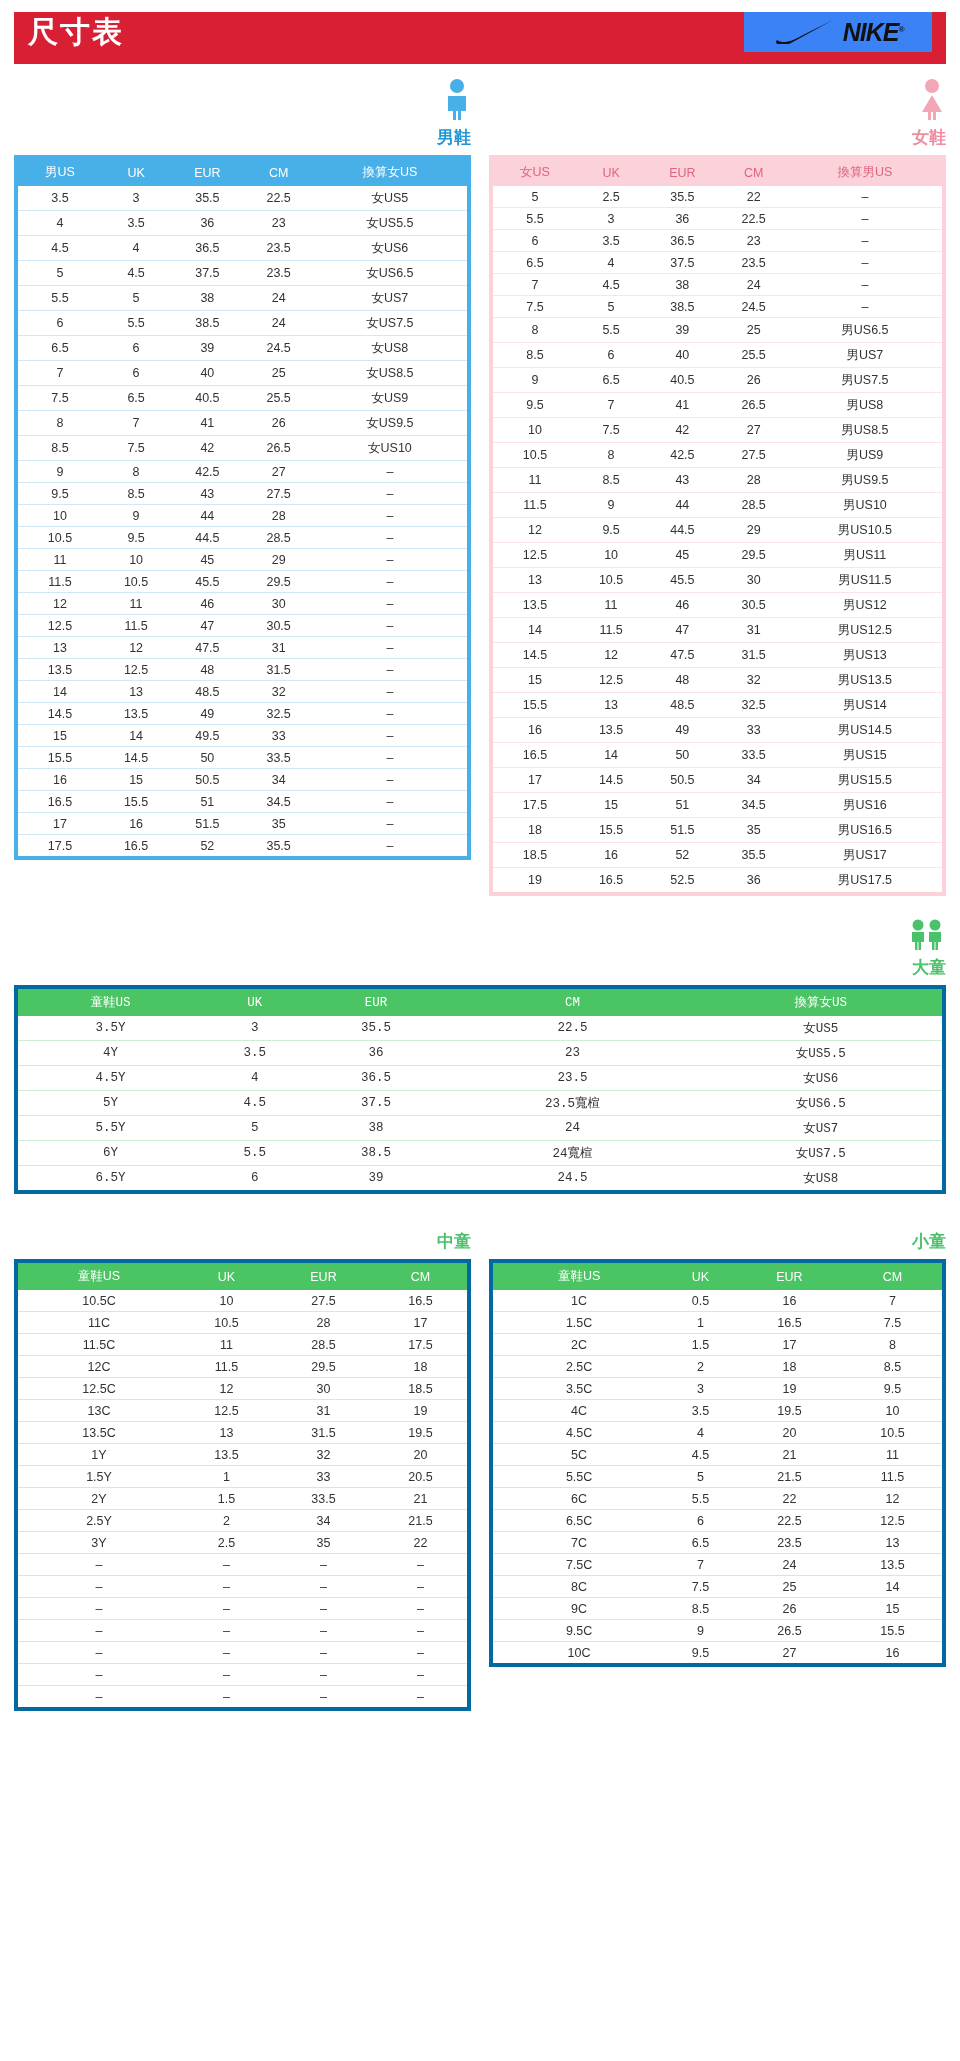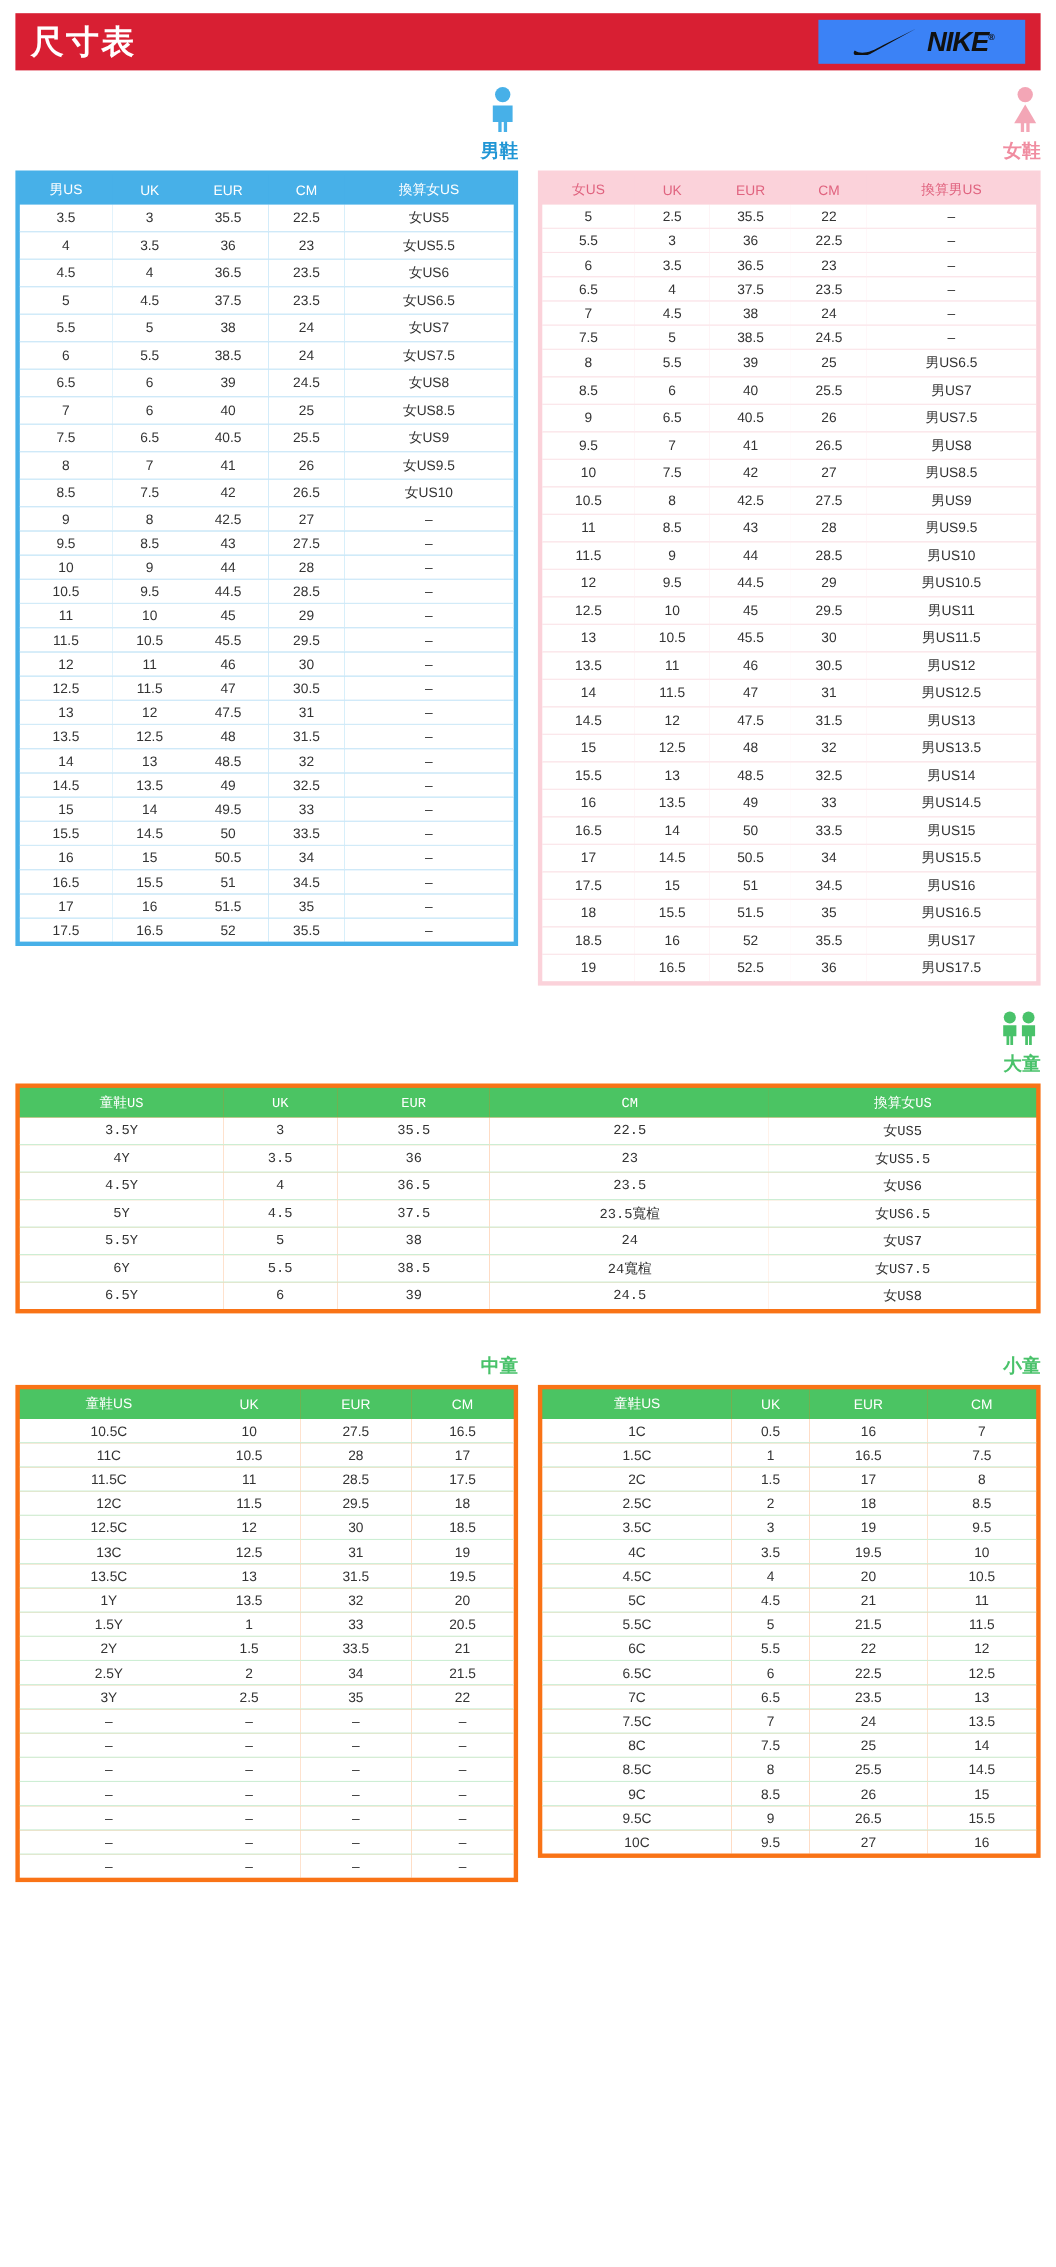--- a/index.html
+++ b/index.html
@@ -9,21 +9,21 @@
     font-family: "Liberation Sans", sans-serif;
   }
   body { width: 960px; height: 2061px; position: relative; }
 
   
   .header {
     margin: 12px 14px 0 14px;
     height: 52px;
     background: #d81f33;
     display: flex;
-    align-items: center;
+    align-items: flex-start;
     justify-content: space-between;
     padding: 0 14px;
   }
   .header-title {
     color: #ffffff;
     font-size: 30px;
     font-weight: bold;
     letter-spacing: 2px;
   }
   .brand-box {
@@ -86,21 +86,21 @@
   .men-wrap td { border-bottom: 1px solid #cfe9f8; }
   .men-wrap tr:last-child td { border-bottom: none; }
 
   
   .women-wrap { background: #fbd2da; }
   .women-wrap th { background: #fbd2da; color: #e0637f; }
   .women-wrap td { border-bottom: 1px solid #fbe3e8; }
   .women-wrap tr:last-child td { border-bottom: none; }
 
   
-  .kid-wrap { background: #f97316; }
+  .kid-wrap { background: #0369a1; }
   .kid-wrap th { background: #4bc463; }
   .kid-wrap td { border-bottom: 1px solid #cdeed4; }
   .kid-wrap tr:last-child td { border-bottom: none; }
 
   
   .row-two {
     display: flex;
     gap: 18px;
     padding: 0 14px;
   }
@@ -905,26 +905,20 @@
                 <td>24</td>
                 <td>13.5</td>
               </tr>
               <tr>
                 <td>8C</td>
                 <td>7.5</td>
                 <td>25</td>
                 <td>14</td>
               </tr>
               <tr>
-                <td>8.5C</td>
-                <td>8</td>
-                <td>25.5</td>
-                <td>14.5</td>
-              </tr>
-              <tr>
                 <td>9C</td>
                 <td>8.5</td>
                 <td>26</td>
                 <td>15</td>
               </tr>
               <tr>
                 <td>9.5C</td>
                 <td>9</td>
                 <td>26.5</td>
                 <td>15.5</td>

